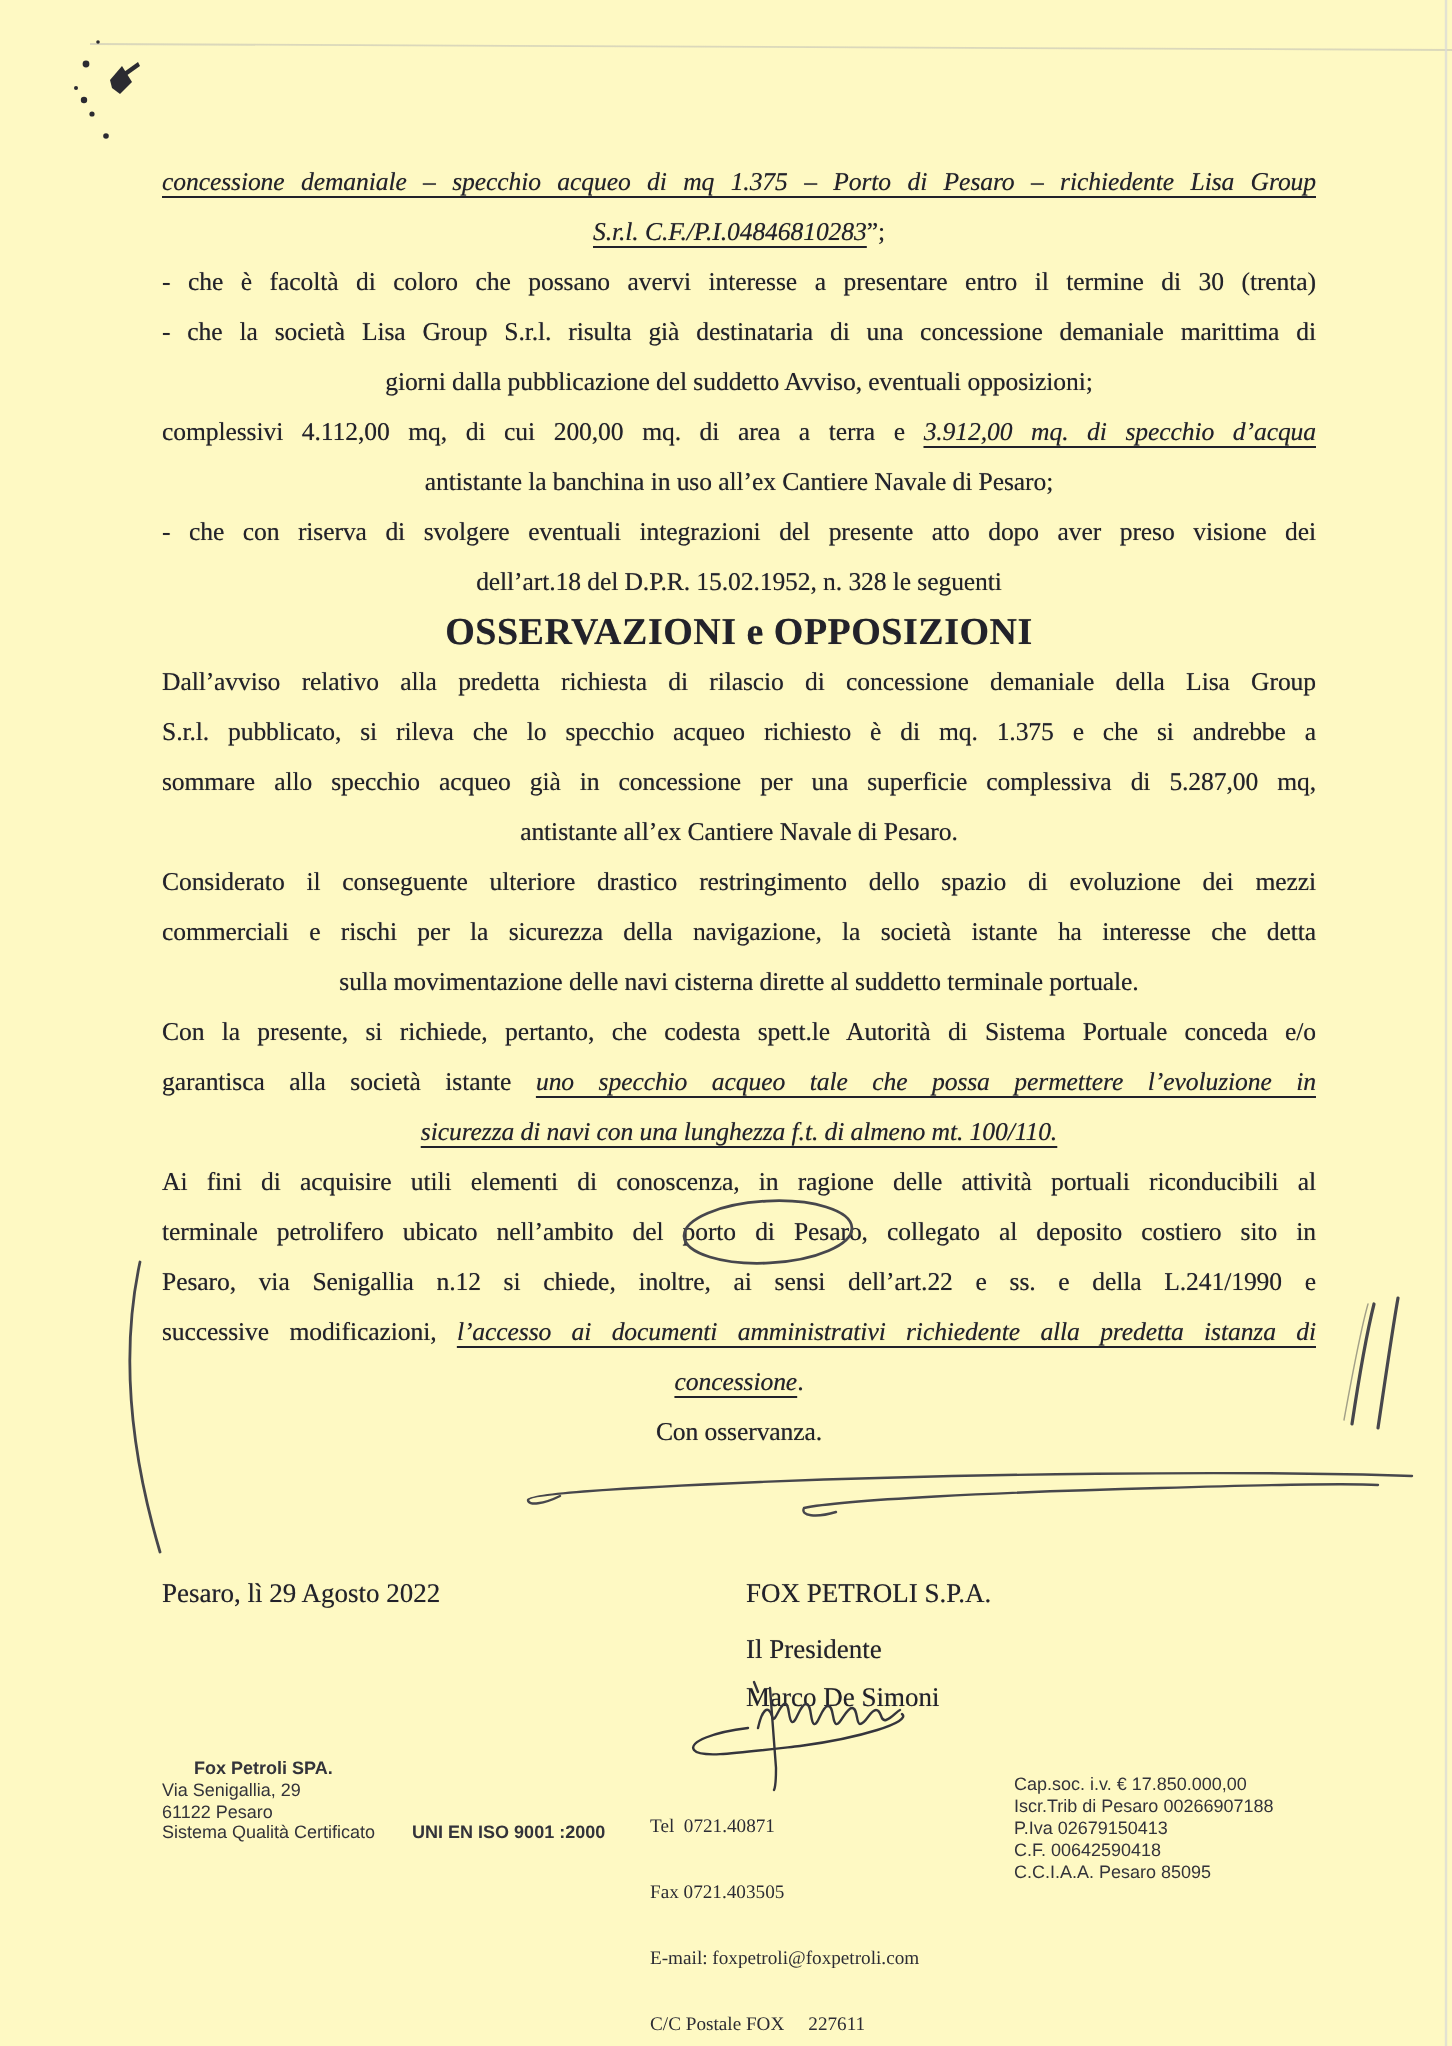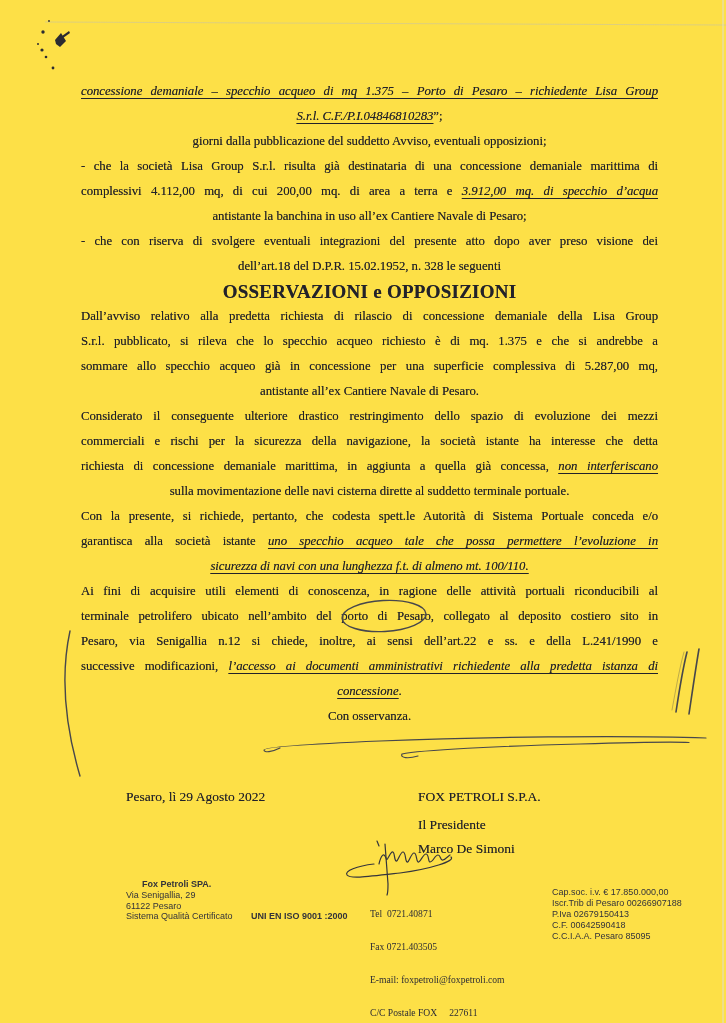--- a/index.html
+++ b/index.html
@@ -1,59 +1,59 @@
 <!DOCTYPE html>
 <html><head>
 <meta charset="utf-8">
 <style>
   html,body{margin:0;padding:0;background:#e9e9e7;}
   .page{
     position:relative;width:726px;height:1023px;margin:0 auto;
-    background:#fde047;overflow:hidden;
+    background:#fef9c3;overflow:hidden;
     font-family:"Liberation Serif",serif;color:#22222a;
   }
   .doc-body{position:absolute;left:81px;top:79px;width:577px;}
   .doc-line{
     height:25px;line-height:25px;font-size:12.8px;letter-spacing:-0.05px;
     text-shadow:0 0 .35px rgba(20,20,30,.55);
     overflow:visible;white-space:nowrap;text-align:center;
   }
   .doc-line.j{white-space:normal;text-align:justify;text-align-last:justify;}
   .doc-line.c{text-align-last:center;font-weight:bold;font-size:19px;letter-spacing:.25px;white-space:normal;}
   .em{font-style:italic;text-decoration:underline;text-underline-offset:2.5px;text-decoration-thickness:1px;}
-  .abs{position:absolute;margin-left:45px;}
+  .abs{position:absolute;}
   .closing{font-size:13.5px;line-height:16px;text-shadow:0 0 .35px rgba(20,20,30,.5);}
   .f-left{left:81px;top:879px;font-family:"Liberation Sans",sans-serif;font-size:9px;line-height:10.8px;color:#33333a;}
   .f-left .b{font-weight:bold;padding-left:16px;}
   .f-mid{left:325px;top:886px;font-size:9.6px;line-height:11px;white-space:pre;color:#2c2c34;}
   .f-right{left:507px;top:887px;font-family:"Liberation Sans",sans-serif;font-size:9px;line-height:11px;color:#33333a;}
   svg.overlay{position:absolute;left:0;top:0;pointer-events:none;}
 </style>
 </head>
 <body>
 
 <div class="page">
 
   <div class="doc-body">
       <div class="doc-line j"><span class="em">concessione demaniale – specchio acqueo di mq 1.375 – Porto di Pesaro – richiedente Lisa Group</span></div>
       <div class="doc-line"><span class="em">S.r.l. C.F./P.I.04846810283</span><span>”;</span></div>
+      <div class="doc-line j"><span>- che è facoltà di coloro che possano avervi interesse a presentare entro il termine di 30 (trenta)</span></div>
+      <div class="doc-line j"><span>- che la società Lisa Group S.r.l. risulta già destinataria di una concessione demaniale marittima di</span></div>
       <div class="doc-line"><span>giorni dalla pubblicazione del suddetto Avviso, eventuali opposizioni;</span></div>
-      <div class="doc-line j"><span>- che la società Lisa Group S.r.l. risulta già destinataria di una concessione demaniale marittima di</span></div>
       <div class="doc-line j"><span>complessivi 4.112,00 mq, di cui 200,00 mq. di area a terra e </span><span class="em">3.912,00 mq. di specchio d’acqua</span></div>
       <div class="doc-line"><span>antistante la banchina in uso all’ex Cantiere Navale di Pesaro;</span></div>
       <div class="doc-line j"><span>- che con riserva di svolgere eventuali integrazioni del presente atto dopo aver preso visione dei</span></div>
       <div class="doc-line"><span>dell’art.18 del D.P.R. 15.02.1952, n. 328 le seguenti</span></div>
       <div class="doc-line c"><span>OSSERVAZIONI e OPPOSIZIONI</span></div>
       <div class="doc-line j"><span>Dall’avviso relativo alla predetta richiesta di rilascio di concessione demaniale della Lisa Group</span></div>
       <div class="doc-line j"><span>S.r.l. pubblicato, si rileva che lo specchio acqueo richiesto è di mq. 1.375 e che si andrebbe a</span></div>
       <div class="doc-line j"><span>sommare allo specchio acqueo già in concessione per una superficie complessiva di 5.287,00 mq,</span></div>
       <div class="doc-line"><span>antistante all’ex Cantiere Navale di Pesaro.</span></div>
       <div class="doc-line j"><span>Considerato il conseguente ulteriore drastico restringimento dello spazio di evoluzione dei mezzi</span></div>
       <div class="doc-line j"><span>commerciali e rischi per la sicurezza della navigazione, la società istante ha interesse che detta</span></div>
-      <div class="doc-line j"><span>richiesta di concessione demaniale marittima, in aggiunta a quella già concessa, </span><span class="em">non interferiscano</span></div>
       <div class="doc-line"><span>sulla movimentazione delle navi cisterna dirette al suddetto terminale portuale.</span></div>
       <div class="doc-line j"><span>Con la presente, si richiede, pertanto, che codesta spett.le Autorità di Sistema Portuale conceda e/o</span></div>
       <div class="doc-line j"><span>garantisca alla società istante </span><span class="em">uno specchio acqueo tale che possa permettere l’evoluzione in</span></div>
       <div class="doc-line"><span class="em">sicurezza di navi con una lunghezza f.t. di almeno mt. 100/110.</span></div>
       <div class="doc-line j"><span>Ai fini di acquisire utili elementi di conoscenza, in ragione delle attività portuali riconducibili al</span></div>
       <div class="doc-line j"><span>terminale petrolifero ubicato nell’ambito del porto di Pesaro, collegato al deposito costiero sito in</span></div>
       <div class="doc-line j"><span>Pesaro, via Senigallia n.12 si chiede, inoltre, ai sensi dell’art.22 e ss. e della L.241/1990 e</span></div>
       <div class="doc-line j"><span>successive modificazioni, </span><span class="em">l’accesso ai documenti amministrativi richiedente alla predetta istanza di</span></div>
       <div class="doc-line"><span class="em">concessione</span><span>.</span></div>
       <div class="doc-line"><span>Con osservanza.</span></div>

